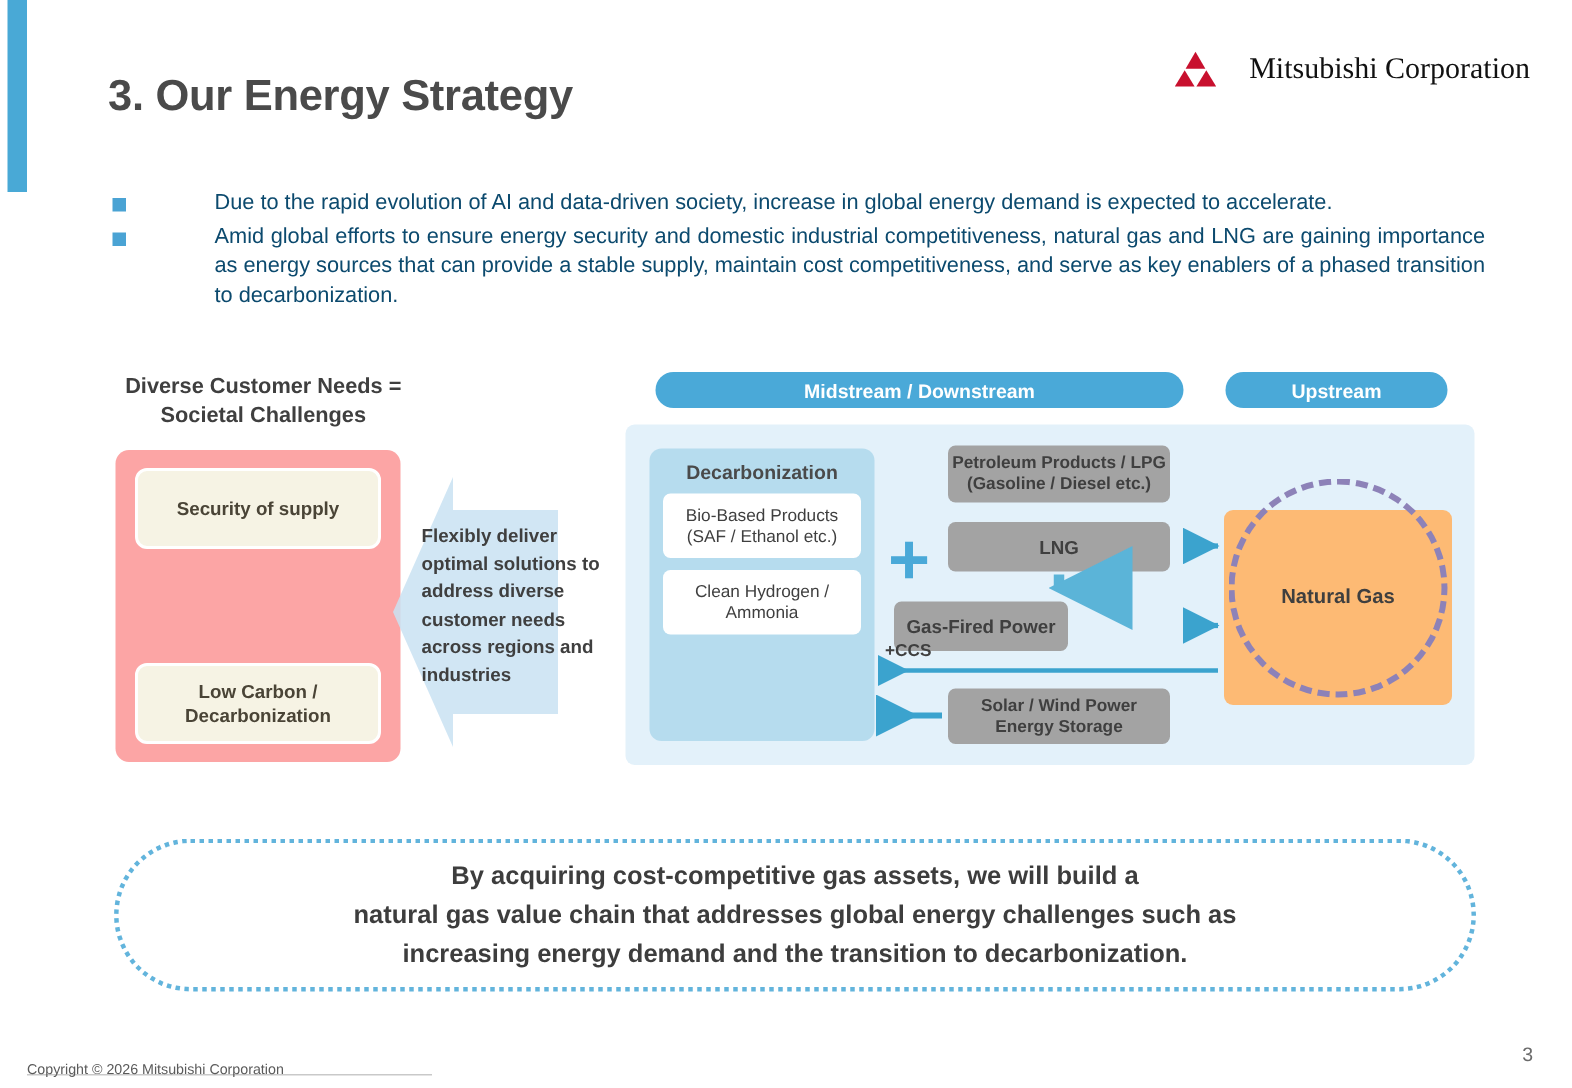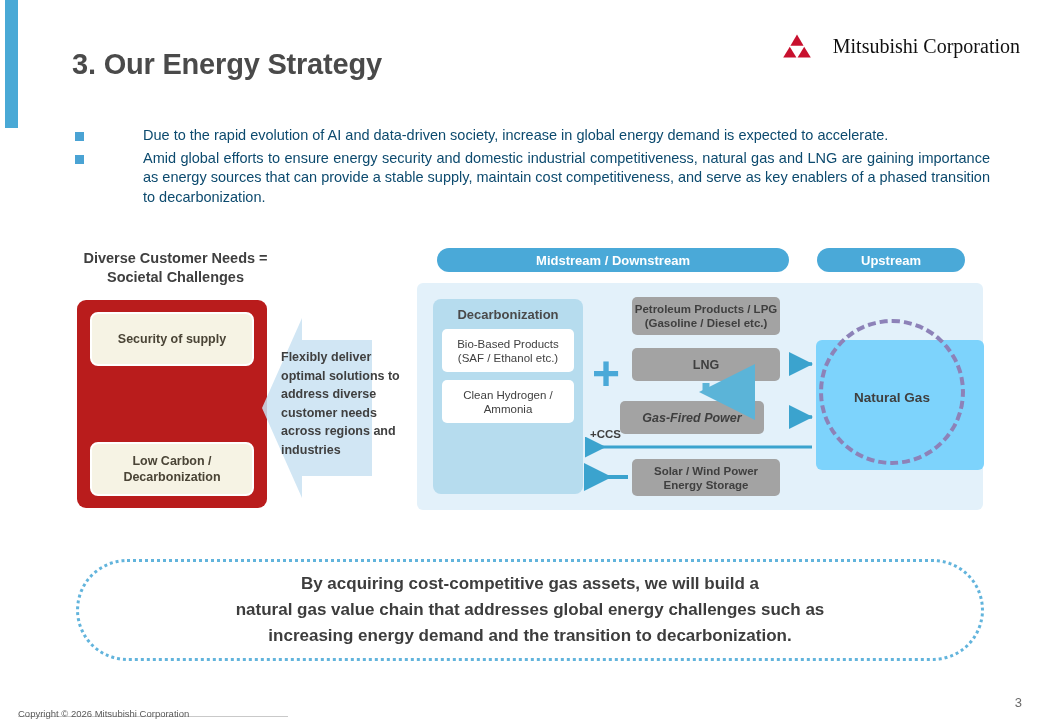--- a/index.html
+++ b/index.html
@@ -80,21 +80,21 @@
     text-align: center;
     font-size: 14.5px;
     font-weight: bold;
     line-height: 19px;
     color: #3f3f3f;
   }
   #needs-box {
     position: absolute;
     left: 77px; top: 300px;
     width: 190px; height: 208px;
-    background: #b91c1c;
+    background: #fca5a5;
     border-radius: 9px;
     box-sizing: border-box;
     padding: 12px 13px;
     display: flex;
     flex-direction: column;
     justify-content: space-between;
   }
   .need-card {
     background: #f6f3e4;
     border: 2px solid #ffffff;
@@ -190,28 +190,28 @@
     align-items: center;
     justify-content: center;
     text-align: center;
     font-size: 11.5px;
     font-weight: bold;
     line-height: 14px;
     color: #3f3f3f;
   }
   #box-petro { left: 632px; top: 297px; width: 148px; height: 38px; font-weight: bold; }
   #box-lng   { left: 632px; top: 348px; width: 148px; height: 33px; font-size: 12.5px; }
-  #box-gfp   { left: 620px; top: 401px; width: 144px; height: 33px; font-size: 12.5px; font-style: italic; }
+  #box-gfp   { left: 596px; top: 401px; width: 116px; height: 33px; font-size: 12.5px; }
   #box-solar { left: 632px; top: 459px; width: 148px; height: 37px; }
 
   #box-natgas {
     position: absolute;
     left: 816px; top: 340px;
-    width: 168px; height: 130px;
-    background: #7dd3fc;
+    width: 152px; height: 130px;
+    background: #fdba74;
     border-radius: 6px;
   }
   #natgas-circle {
     position: absolute;
     left: 3px; top: -21px;
     width: 146px; height: 146px;
     border: 4px dashed #8d82b8;
     border-radius: 50%;
     box-sizing: border-box;
   }

